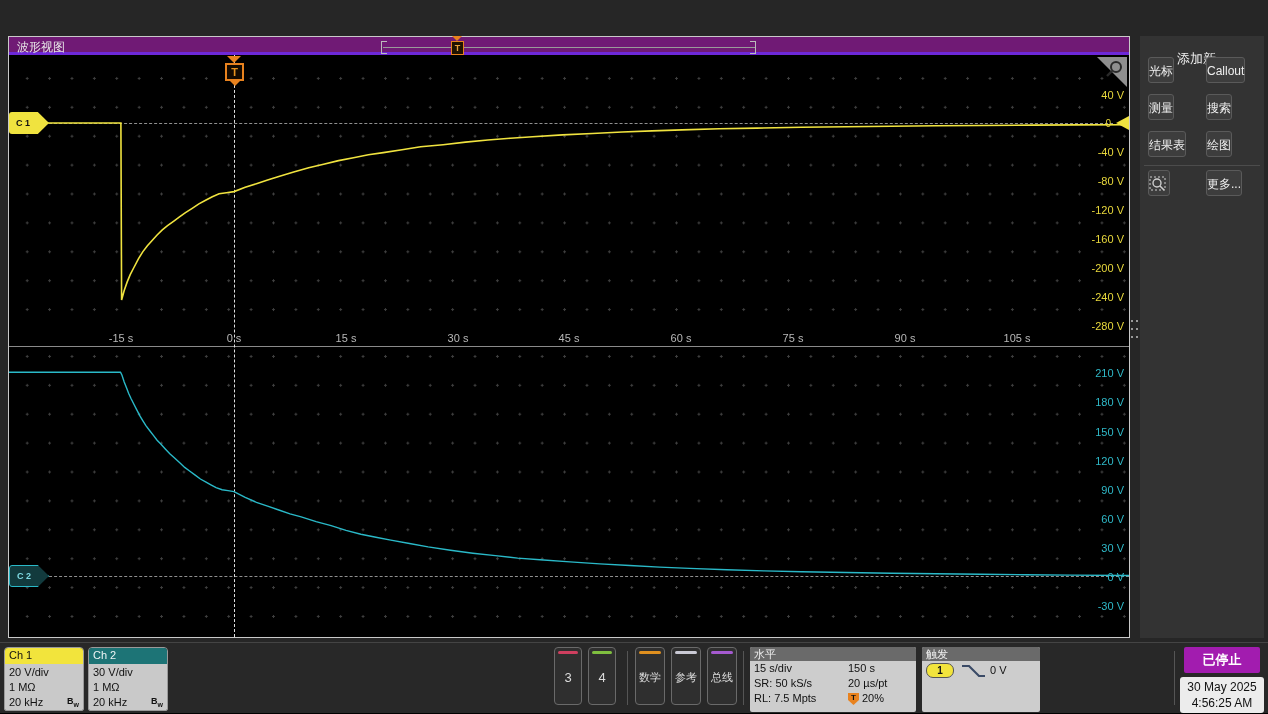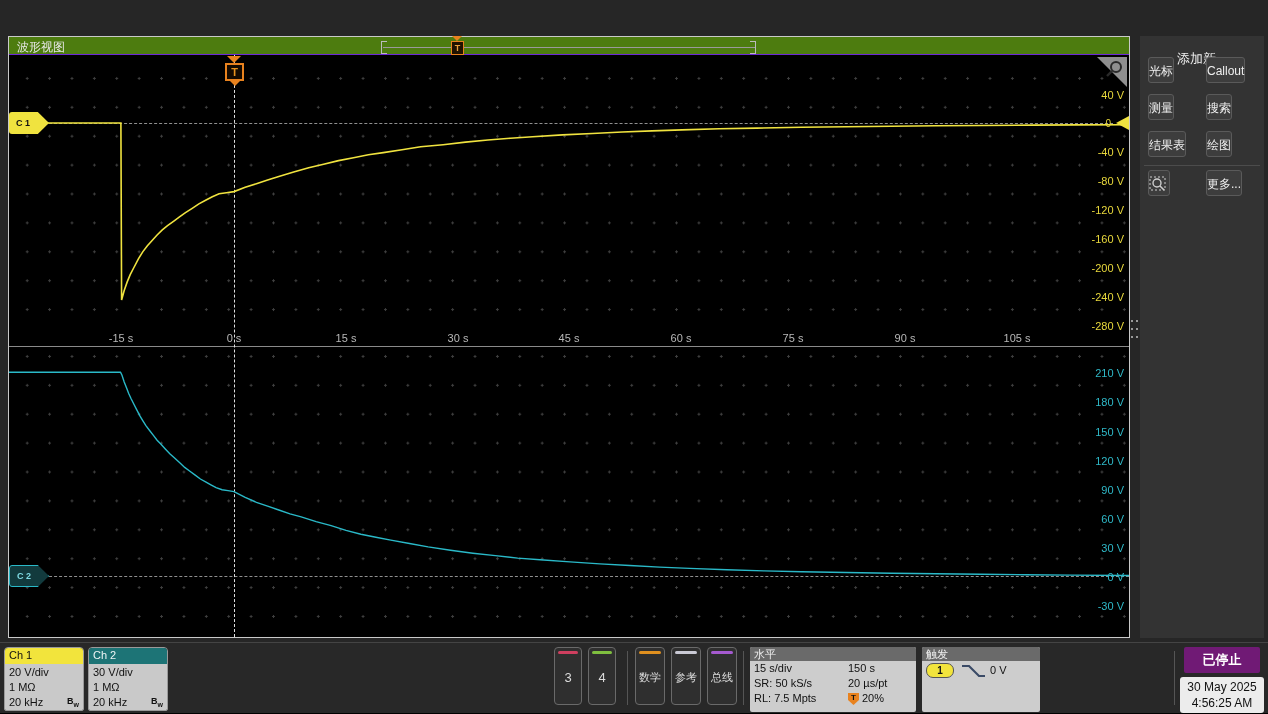--- a/index.html
+++ b/index.html
@@ -7,36 +7,36 @@
           font-family:"Liberation Sans","DejaVu Sans",sans-serif;-webkit-font-smoothing:antialiased;}
   .abs{position:absolute;}
   
   #menubar{left:0;top:0;width:1268px;height:30px;background:#262626;}
   .menu-item{top:7px;color:#e8e8e8;font-size:13px;cursor:default;}
   #logo{right:6px;top:0;width:120px;height:24px;background:#0b0b0b;color:#fff;
         font-weight:bold;font-size:17px;text-align:right;padding:2px 4px 0 0;letter-spacing:-0.5px;}
   #logo .k-accent{color:#18a0d8;}
   
   #wave-window{left:8px;top:36px;width:1122px;height:602px;background:#000;border:1px solid #c9c9c9;box-sizing:border-box;}
-  #wave-titlebar{left:0;top:0;width:1120px;height:18px;background:#4d7c0f;border-bottom:1px solid #6d28d9;box-sizing:border-box;}
+  #wave-titlebar{left:0;top:0;width:1120px;height:18px;background:#701a75;border-bottom:3px solid #6d28d9;box-sizing:border-box;}
   #wave-title{left:8px;top:2px;color:#e8e8e8;font-size:12px;}
   .mm-line{top:10px;height:1px;background:#9a9a9a;}
   .mm-bracket{top:4px;width:5px;height:11px;border:1px solid #bbb;}
   .mm-bracket.left{border-right:none;}
   .mm-bracket.right{border-left:none;}
   #plot-area{left:0;top:18px;width:1120px;height:582px;background:#000;}
   .graticule{left:0;width:1120px;background-image:radial-gradient(circle,#3f3f3f 1px,transparent 1.2px);
              background-size:22.4px 28.9px;}
   .tick{color:#b8b8b8;font-size:11px;transform:translate(-50%,-50%);white-space:nowrap;}
   .vtick{font-size:11px;transform:translateY(-50%);white-space:nowrap;}
   .c1-col{color:#e8d83c;} .c2-col{color:#2fb9c8;}
   .zero-dash{height:0;border-top:1px dashed #8f8f8f;}
   #trig-vline{width:0;border-left:1px dashed #e0e0e0;}
   .handle-label{font-size:9px;font-weight:bold;}
-  #run-badge{background:#701a75;color:#fff;font-weight:bold;font-size:13px;text-align:center;line-height:26px;border-radius:2px;}
+  #run-badge{background:#a21caf;color:#fff;font-weight:bold;font-size:13px;text-align:center;line-height:26px;border-radius:2px;}
   
   #sidebar{left:1140px;top:36px;width:124px;height:602px;background:#333333;}
   .side-btn{height:26px;background:#3d3d3d;border:1px solid #5a5a5a;border-radius:3px;color:#efefef;
             font-size:12px;text-align:center;line-height:26px;box-sizing:border-box;cursor:default;}
   
   #bottombar{left:0;top:642px;width:1268px;height:72px;background:#282828;border-top:1px solid #444;}
   .ch-badge{top:4px;width:80px;height:64px;border-radius:4px 4px 2px 2px;overflow:hidden;border:1px solid #9a9a9a;box-sizing:border-box;}
   .ch-head{height:15px;font-size:11px;font-weight:normal;padding:1px 0 0 4px;}
   .ch-body{height:49px;background:#c9c9c9;color:#111;font-size:11px;line-height:15px;padding:1px 0 0 4px;position:relative;}
   .small-btn{top:4px;height:58px;background:#2f2f2f;border:1px solid #6a6a6a;border-radius:4px;box-sizing:border-box;}

